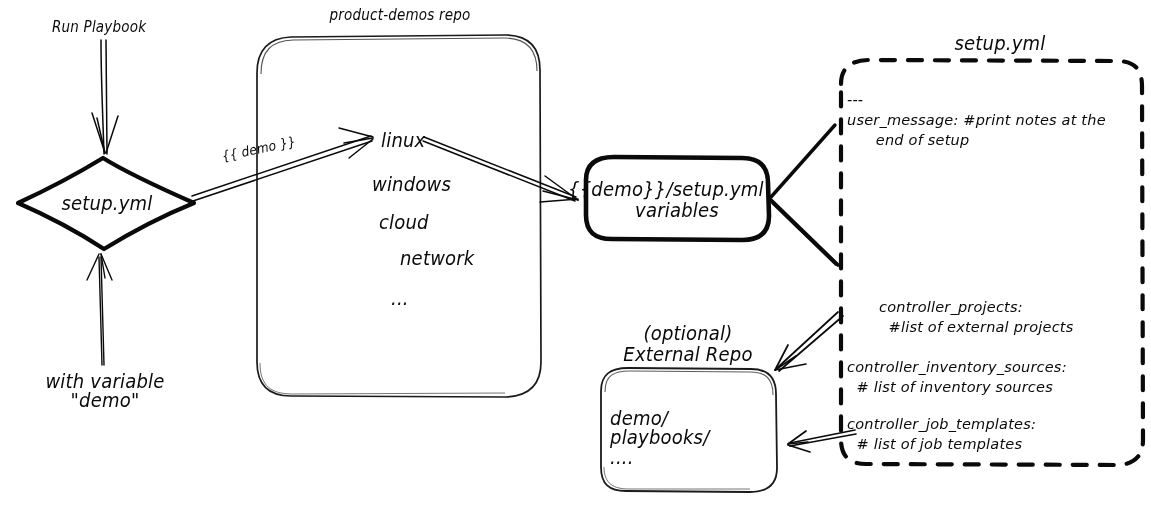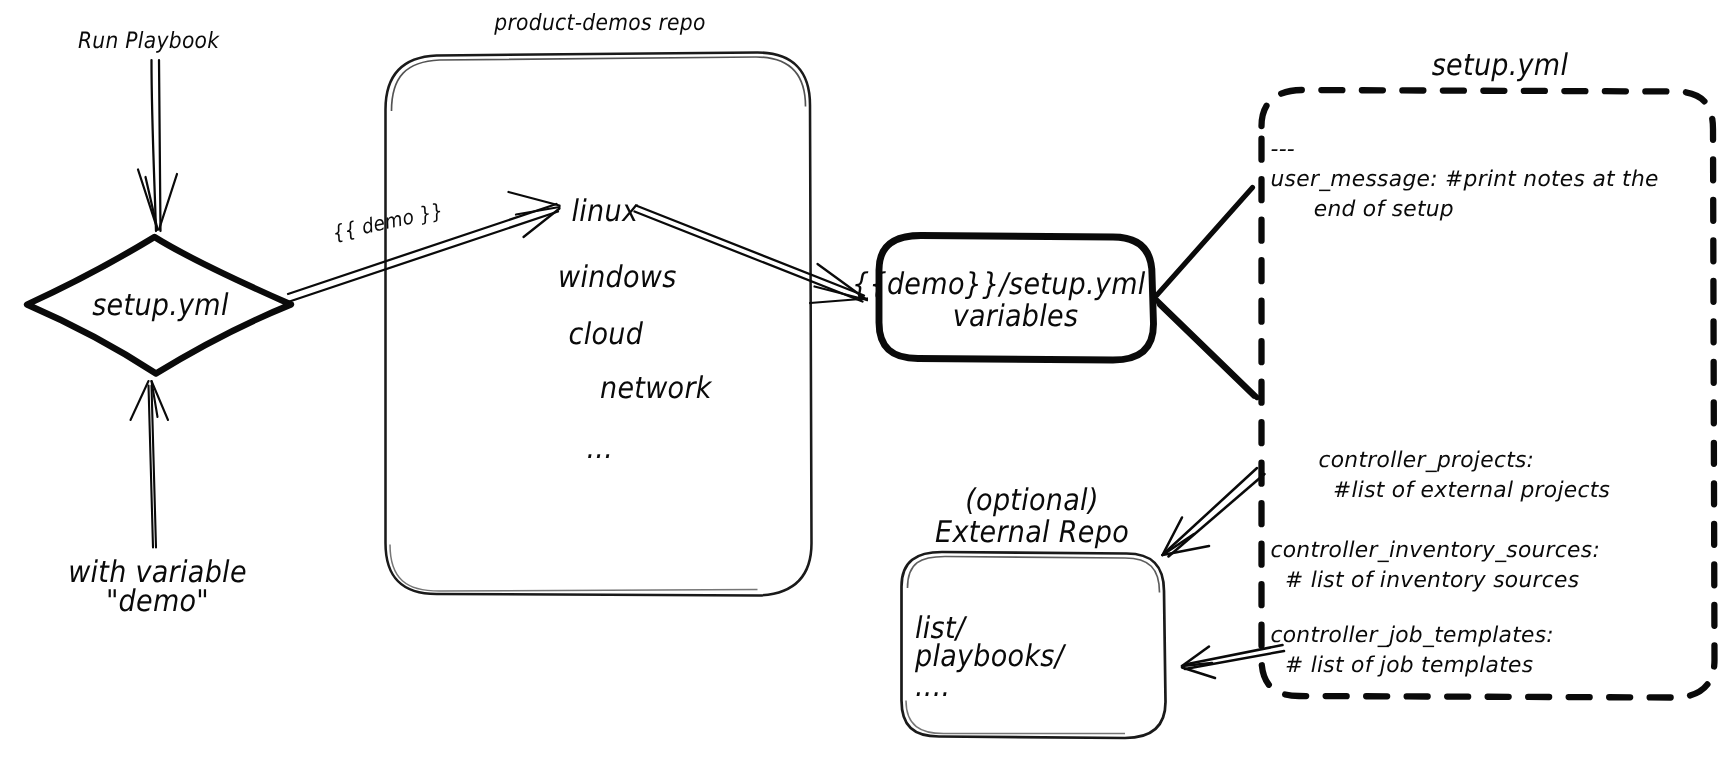--- a/index.html
+++ b/index.html
@@ -164,21 +164,21 @@
   <div class="lbl hand t14" style="left:379px; top:209px;">cloud</div>
   <div class="lbl hand t14" style="left:372px; top:245px;margin-left:28px;">network</div>
   <div class="lbl hand t14" style="left:391px; top:285px;">...</div>
 
   <div class="lbl hand t14 center" style="left:568px; top:176px; width:170px;">{{demo}}/setup.yml</div>
   <div class="lbl hand t14 center" style="left:592px; top:197px; width:170px;">variables</div>
 
   <div class="lbl hand t14 center" style="left:608px; top:320px; width:160px;">(optional)</div>
   <div class="lbl hand t14 center" style="left:608px; top:341px; width:160px;">External Repo</div>
 
-  <div class="lbl hand t14" style="left:610px; top:405px;">list/</div>
+  <div class="lbl hand t14" style="left:610px; top:405px;">demo/</div>
   <div class="lbl hand t14" style="left:610px; top:424px;">playbooks/</div>
   <div class="lbl hand t14" style="left:610px; top:444px;">....</div>
 
   <div class="lbl hand t14 center" style="left:920px; top:30px; width:160px;">setup.yml</div>
 
   <div class="lbl code" style="left:847px; top:90px;">---
 user_message: #print notes at the
       end of setup</div>
 
 

